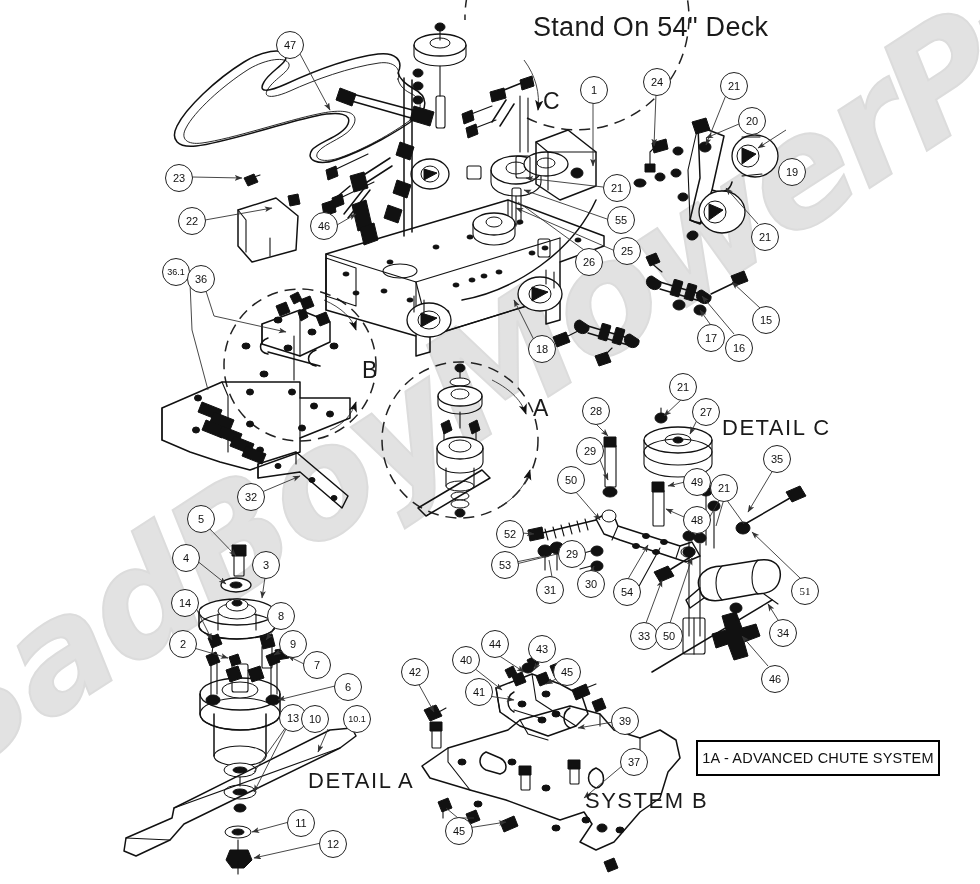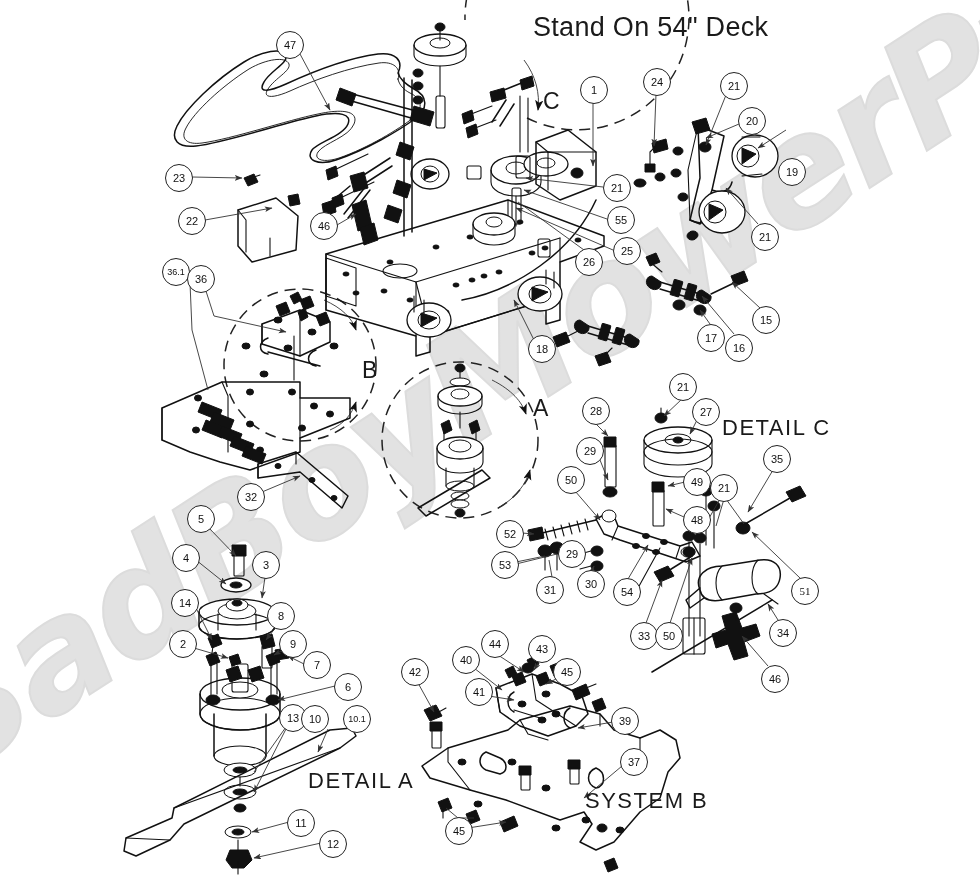--- a/index.html
+++ b/index.html
@@ -677,20 +677,23 @@
   <div class="lbl" id="title" style="left:533px;top:12px;">Stand On 54" Deck</div>
 
   <div class="lbl detail-lbl" style="left:308px;top:768px;">DETAIL  A</div>
   <div class="lbl detail-lbl" style="left:585px;top:788px;">SYSTEM  B</div>
   <div class="lbl detail-lbl" style="left:722px;top:415px;">DETAIL  C</div>
 
   <div class="lbl sec-mark" style="left:533px;top:395px;">A</div>
   <div class="lbl sec-mark" style="left:362px;top:357px;">B</div>
   <div class="lbl sec-mark" style="left:543px;top:88px;">C</div>
 
+  <div id="chute-box" style="left:696px;top:740px;width:240px;height:32px;">
+    <span>1A - ADVANCED CHUTE SYSTEM</span>
+  </div>
 
   <div id="callout-layer">
       <div class="callout" style="left: 289px; top: 44px;">47</div>
       <div class="callout" style="left: 178px; top: 177px;">23</div>
       <div class="callout" style="left: 191px; top: 220px;">22</div>
       <div class="callout" style="left: 323px; top: 225px;">46</div>
       <div class="callout sm" style="left: 175px; top: 271px;">36.1</div>
       <div class="callout" style="left: 200px; top: 278px;">36</div>
       <div class="callout" style="left: 250px; top: 496px;">32</div>
       <div class="callout" style="left: 593px; top: 89px;">1</div>

